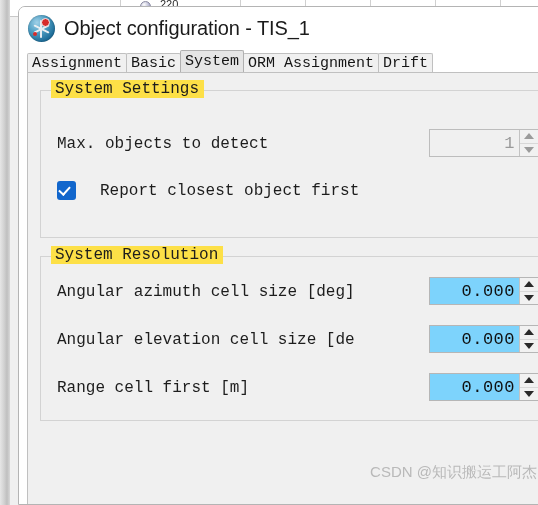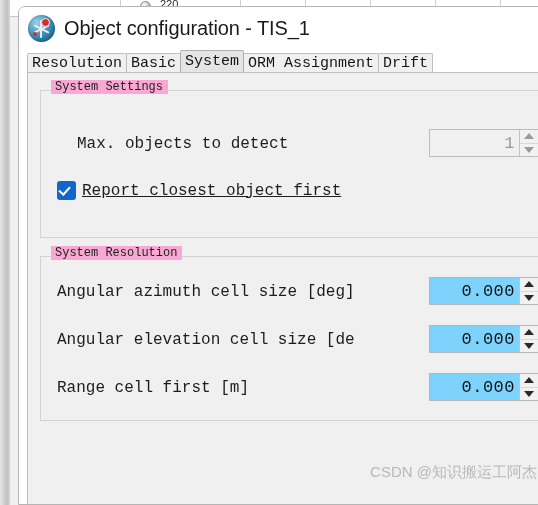--- a/index.html
+++ b/index.html
@@ -179,22 +179,22 @@
   .groupbox {
     position: absolute;
     border: 1px solid #d3d3d3;
     box-sizing: border-box;
   }
   .groupbox > .legend {
     position: absolute;
     top: -11px;
     left: 10px;
     padding: 0 5px 0 4px;
-    background: #f9a8d4;
-    font-size: 12px;
+    background: #fde047;
+    font-size: 16px;
     color: #1d1d1d;
     white-space: nowrap;
   }
 
   #group-system-settings {
     left: 12px;
     top: 17px;
     width: 512px;
     height: 148px;
   }
@@ -288,25 +288,24 @@
     left: 4px;
     top: 3px;
     width: 7px;
     height: 11px;
     border: solid #ffffff;
     border-width: 0 2px 2px 0;
     transform: rotate(42deg);
     box-sizing: border-box;
   }
   .checkbox-label {
-    margin-left: 6px;
+    margin-left: 24px;
     font-size: 16px;
     color: #1d1d1d;
     white-space: nowrap;
-    text-decoration: underline;
   }
 
   
   .watermark {
     position: absolute;
     right: 16px;
     bottom: 22px;
     font-family: "Liberation Sans", sans-serif;
     font-size: 15px;
     color: #b9b9b9;
@@ -341,42 +340,42 @@
         <div class="arm a2"></div>
         <div class="arm a3"></div>
         <div class="head"></div>
         <div class="dot2"></div>
       </div>
       <div class="title-text">Object configuration - TIS_1</div>
     </div>
 
     <div class="tabstrip">
       <div class="tab">
-        <span>Resolution</span>
+        <span>Assignment</span>
       </div>
       <div class="tab">
         <span>Basic</span>
       </div>
       <div class="tab selected">
         <span>System</span>
       </div>
       <div class="tab">
         <span>ORM Assignment</span>
       </div>
       <div class="tab">
         <span>Drift</span>
       </div>
     </div>
 
     <div class="tabpage">
 
       <div class="groupbox" id="group-system-settings">
         <div class="legend">System Settings</div>
 
-        <div class="row" style="left:16px; top:44px;margin-left:20px;">
+        <div class="row" style="left:16px; top:44px;">
           <span class="field-label">Max. objects to detect</span>
         </div>
 
         <div class="spin disabled" style="right:12px; top:38px;">
           <div class="value">1</div>
           <div class="buttons">
             <div class="btn">
               <span class="arrow-up"></span>
             </div>
             <div class="btn">

